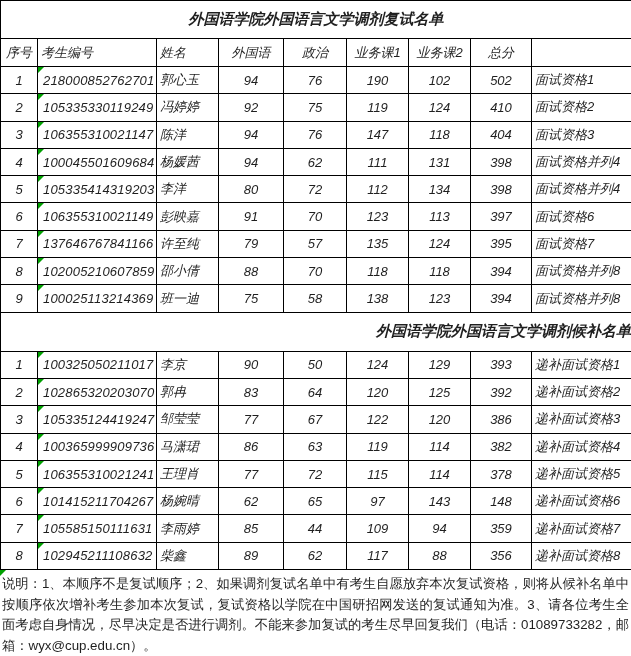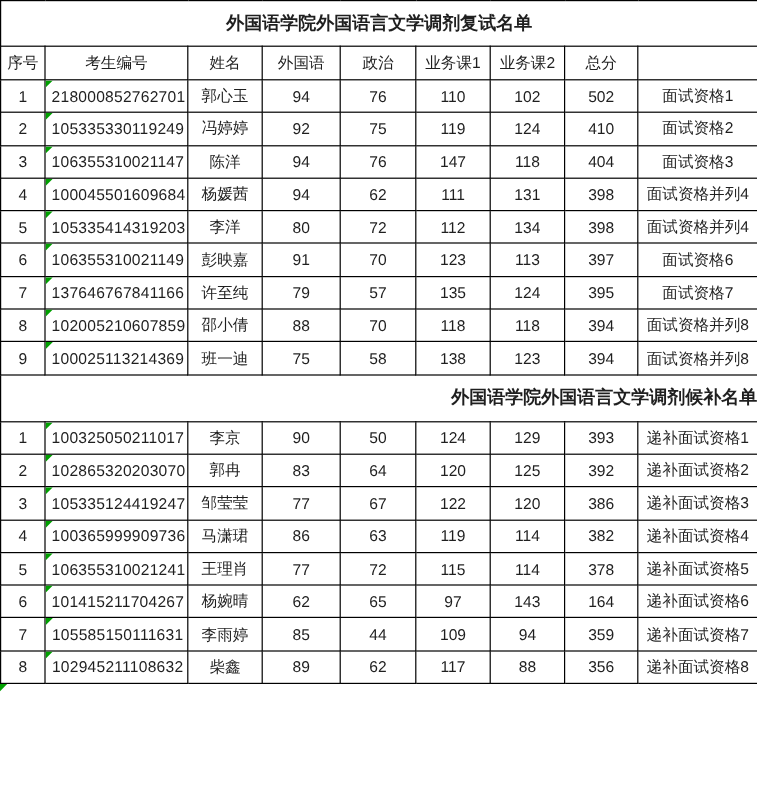--- a/index.html
+++ b/index.html
@@ -2,32 +2,32 @@
 <html style="--border: #000000; --text: #1f1f1f; --green: #00a000; --bg: #ffffff;"><head>
 <meta charset="utf-8">
 <style>
   :root{ --border:#000000; --text:#1f1f1f; --green:#00a000; --bg:#ffffff; }
   html,body{margin:0;padding:0;background:var(--bg);}
   body{
     width:631px;height:656px;overflow:hidden;
     font-family:"Liberation Sans","DejaVu Sans",sans-serif;
     color:var(--text);
   }
-  table{border-collapse:collapse;table-layout:fixed;width:631px;}
+  table{border-collapse:collapse;table-layout:fixed;width:631px;font-style:italic;}
   td,th{
     border:1px solid var(--border);
     font-weight:normal;font-size:13px;
     padding:0 3px;vertical-align:middle;
     overflow:hidden;white-space:nowrap;
   }
   tr.title-row td{height:37px;text-align:center;font-weight:bold;font-size:15px;padding:0;}
   tr.title-row.second td{height:38px;text-align:right;}
   tr.header-row th{height:27px;}
   tr.data-row td{height:26.3px;}
-  .al{text-align:center;margin-top:26px;}
+  .al{text-align:left;margin-top:26px;}
   .ac{text-align:center;}
   td.idcell{position:relative;padding-left:5px;letter-spacing:0.2px;}
   .tri{
     position:absolute;left:0;top:0;width:0;height:0;
     border-top:6px solid var(--green);
     border-right:6px solid transparent;
   }
   .note{
     position:relative;
     padding:4px 2px 0 2px;
@@ -67,21 +67,21 @@
     <th class="al"></th>
   </tr>
   </tbody>
     <tbody id="t1-body">
       <tr class="data-row">
         <td class="ac">1</td>
         <td class="al idcell"><span class="tri"></span><span>218000852762701</span></td>
         <td class="al">郭心玉</td>
         <td class="ac">94</td>
         <td class="ac">76</td>
-        <td class="ac">110</td>
+        <td class="ac">190</td>
         <td class="ac">102</td>
         <td class="ac">502</td>
         <td class="al">面试资格1</td>
       </tr>
       <tr class="data-row">
         <td class="ac">2</td>
         <td class="al idcell"><span class="tri"></span><span>105335330119249</span></td>
         <td class="al">冯婷婷</td>
         <td class="ac">92</td>
         <td class="ac">75</td>
@@ -230,21 +230,21 @@
         <td class="al">递补面试资格5</td>
       </tr>
       <tr class="data-row">
         <td class="ac">6</td>
         <td class="al idcell"><span class="tri"></span><span>101415211704267</span></td>
         <td class="al">杨婉晴</td>
         <td class="ac">62</td>
         <td class="ac">65</td>
         <td class="ac">97</td>
         <td class="ac">143</td>
-        <td class="ac">164</td>
+        <td class="ac">148</td>
         <td class="al">递补面试资格6</td>
       </tr>
       <tr class="data-row">
         <td class="ac">7</td>
         <td class="al idcell"><span class="tri"></span><span>105585150111631</span></td>
         <td class="al">李雨婷</td>
         <td class="ac">85</td>
         <td class="ac">44</td>
         <td class="ac">109</td>
         <td class="ac">94</td>
@@ -260,13 +260,14 @@
         <td class="ac">117</td>
         <td class="ac">88</td>
         <td class="ac">356</td>
         <td class="al">递补面试资格8</td>
       </tr>
     </tbody>
 </table>
 
 <div class="note">
   <span class="tri"></span>
+  <span>说明：1、本顺序不是复试顺序；2、如果调剂复试名单中有考生自愿放弃本次复试资格，则将从候补名单中按顺序依次增补考生参加本次复试，复试资格以学院在中国研招网发送的复试通知为准。3、请各位考生全面考虑自身情况，尽早决定是否进行调剂。不能来参加复试的考生尽早回复我们（电话：01089733282，邮箱：wyx@cup.edu.cn）。</span>
 </div>
 
 </body></html>

